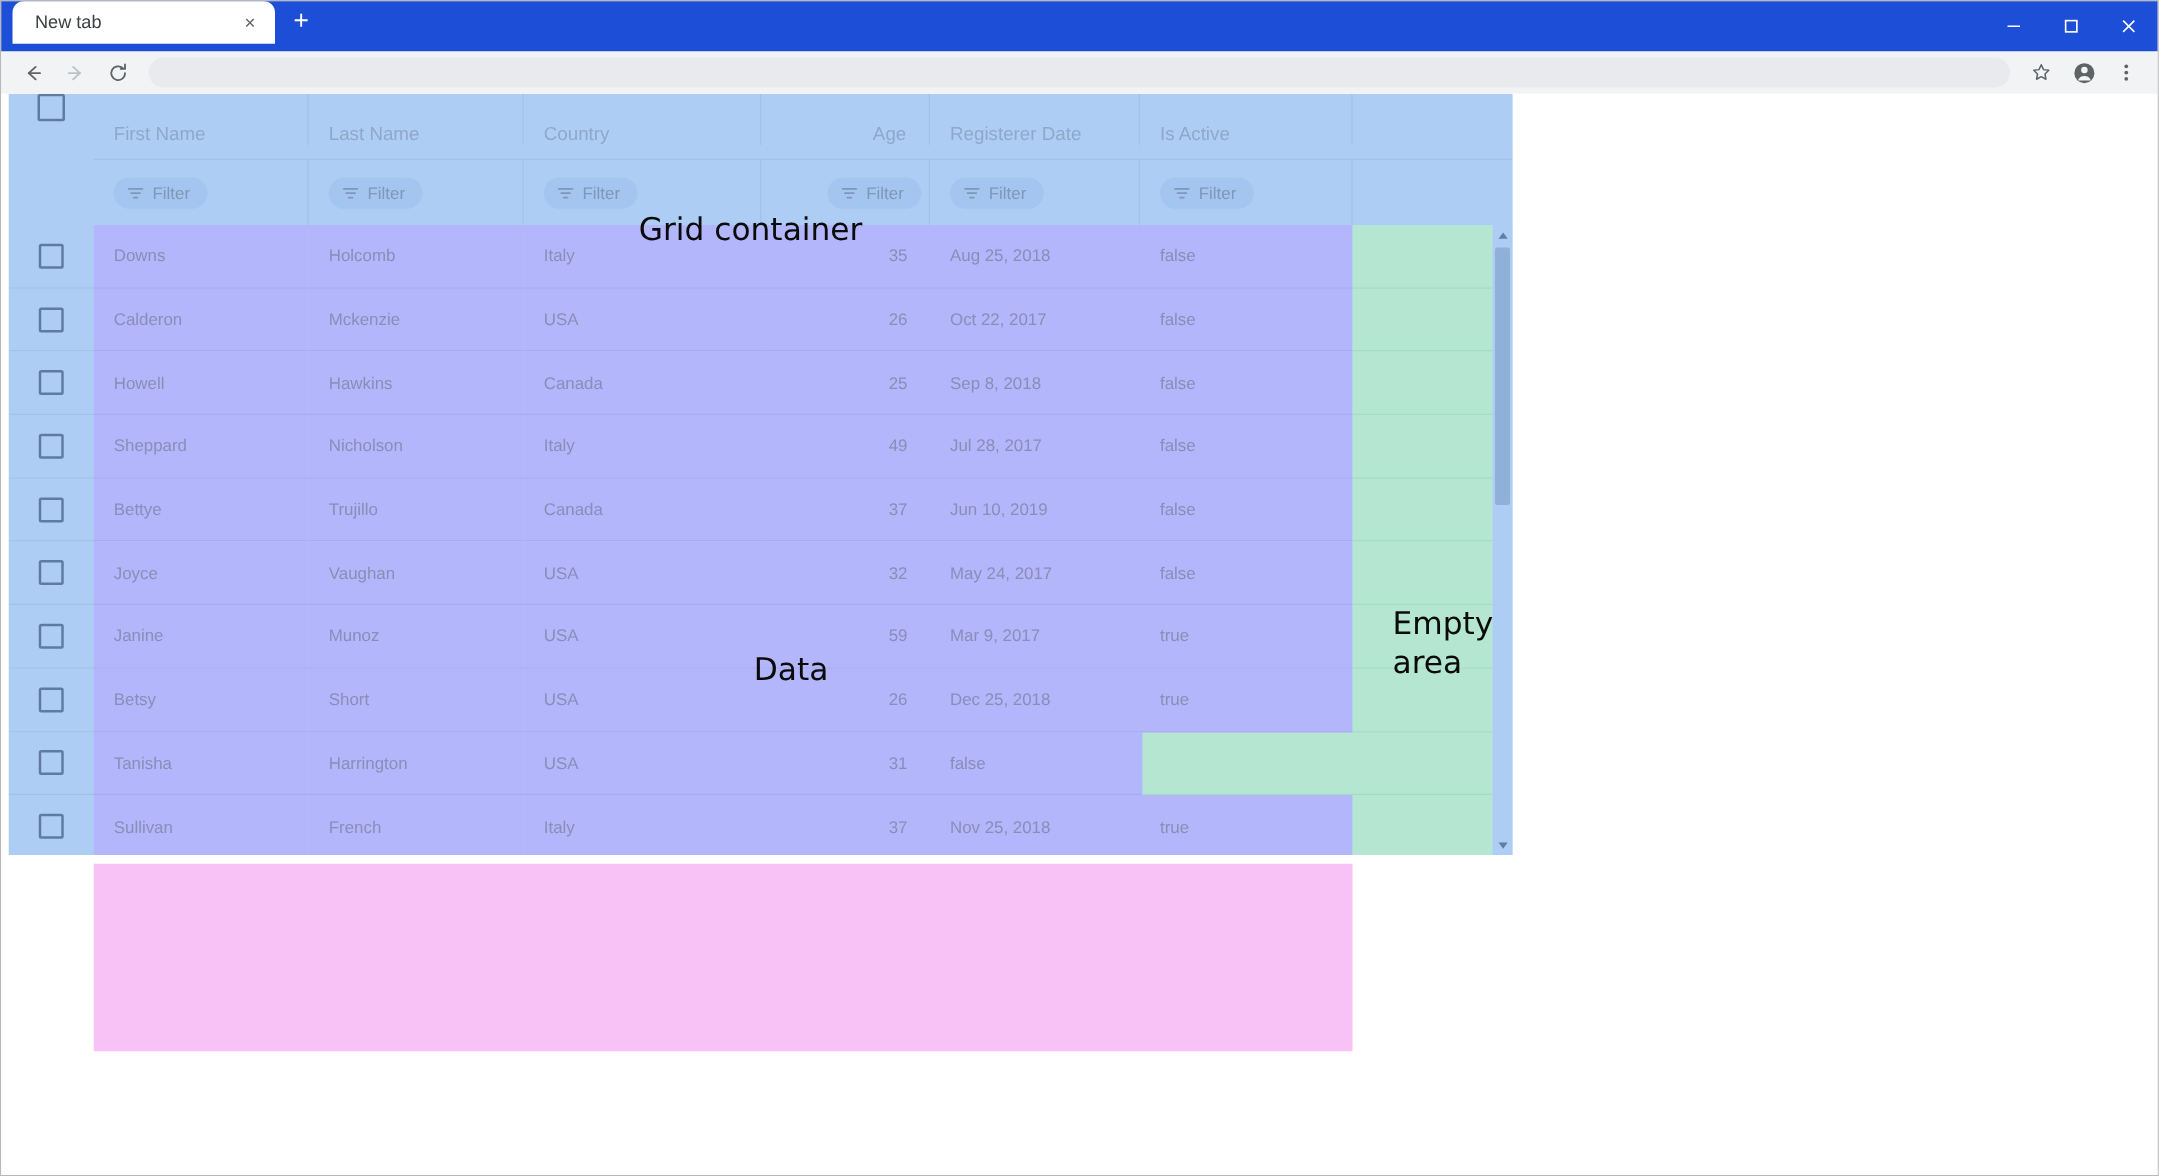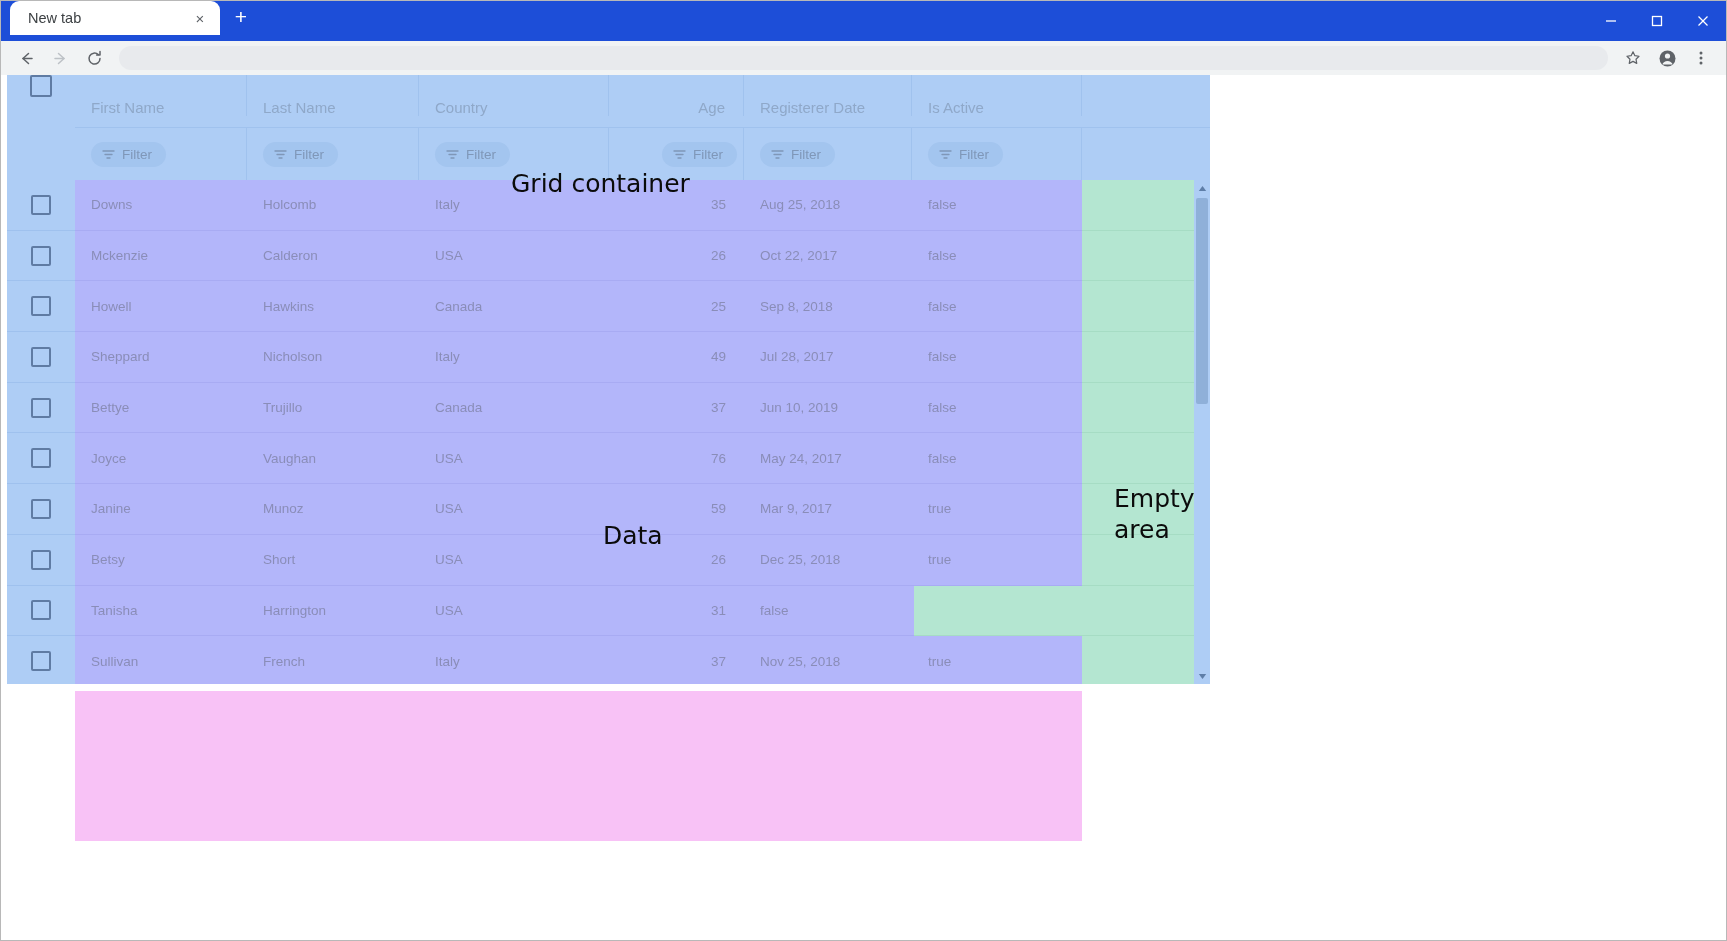--- a/index.html
+++ b/index.html
@@ -382,22 +382,22 @@
             <div class="dcell c3">Italy</div>
             <div class="dcell c4 num">35</div>
             <div class="dcell c5">Aug 25, 2018</div>
             <div class="dcell c6">false</div>
             <div class="dcell c7 empty-col"></div>
           </div>
           <div class="row">
             <div class="cell-check c0">
               <div class="chk"></div>
             </div>
+            <div class="dcell c2">Calderon</div>
             <div class="dcell c1">Mckenzie</div>
-            <div class="dcell c2">Calderon</div>
             <div class="dcell c3">USA</div>
             <div class="dcell c4 num">26</div>
             <div class="dcell c5">Oct 22, 2017</div>
             <div class="dcell c6">false</div>
             <div class="dcell c7 empty-col"></div>
           </div>
           <div class="row">
             <div class="cell-check c0">
               <div class="chk"></div>
             </div>
@@ -433,21 +433,21 @@
             <div class="dcell c6">false</div>
             <div class="dcell c7 empty-col"></div>
           </div>
           <div class="row">
             <div class="cell-check c0">
               <div class="chk"></div>
             </div>
             <div class="dcell c1">Joyce</div>
             <div class="dcell c2">Vaughan</div>
             <div class="dcell c3">USA</div>
-            <div class="dcell c4 num">76</div>
+            <div class="dcell c4 num">32</div>
             <div class="dcell c5">May 24, 2017</div>
             <div class="dcell c6">false</div>
             <div class="dcell c7 empty-col"></div>
           </div>
           <div class="row">
             <div class="cell-check c0">
               <div class="chk"></div>
             </div>
             <div class="dcell c1">Janine</div>
             <div class="dcell c2">Munoz</div>

